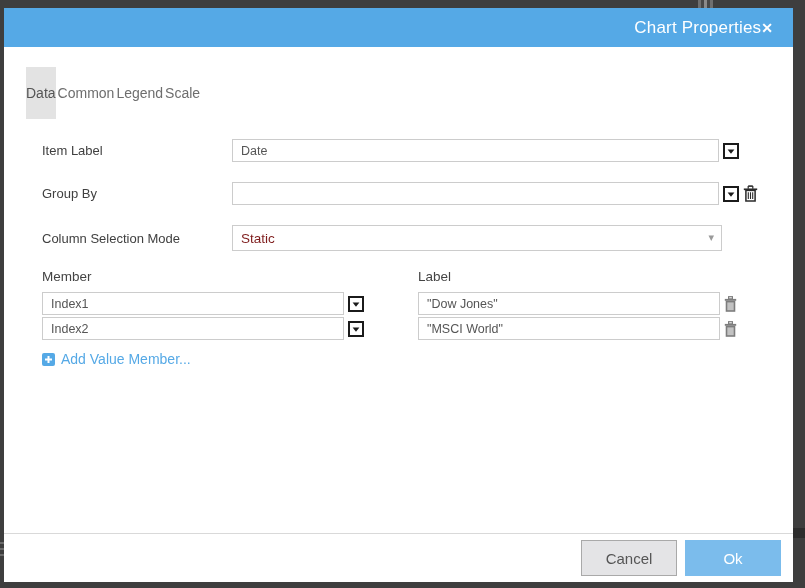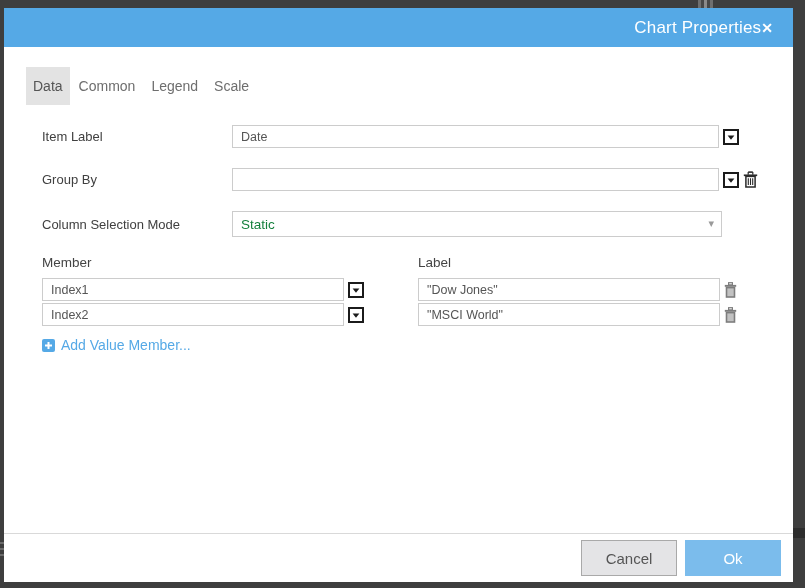--- a/index.html
+++ b/index.html
@@ -54,24 +54,24 @@
     font-weight: bold;
     cursor: pointer;
     line-height: 1;
   }
   .tabs {
     display: flex;
     margin: 20px 0 0 22px;
     flex: 0 0 38px;
   }
   .tab {
-    height: 38px;
-    display: flex;
-    align-items: center;
-    padding: 0 7px;
+    height: 52px;
+    display: flex;
+    align-items: center;
+    padding: 0 0;
     margin-right: 2px;
     font-size: 14px;
     color: #6e6e6e;
     cursor: pointer;
     box-sizing: border-box;
   }
   .tab.active {
     background: #e3e3e3;
     color: #555555;
   }
@@ -114,21 +114,21 @@
     position: relative;
     width: 490px;
   }
   .select-input {
     width: 490px;
     height: 26px;
     box-sizing: border-box;
     border: 1px solid #cccccc;
     padding: 0 22px 0 8px;
     font-size: 13.5px;
-    color: #15803d;
+    color: #7f1d1d;
     background: #ffffff;
     font-family: "Liberation Sans", sans-serif;
     -webkit-appearance: none;
     -moz-appearance: none;
     appearance: none;
     outline: none;
     border-radius: 0;
   }
   .select-caret {
     position: absolute;

